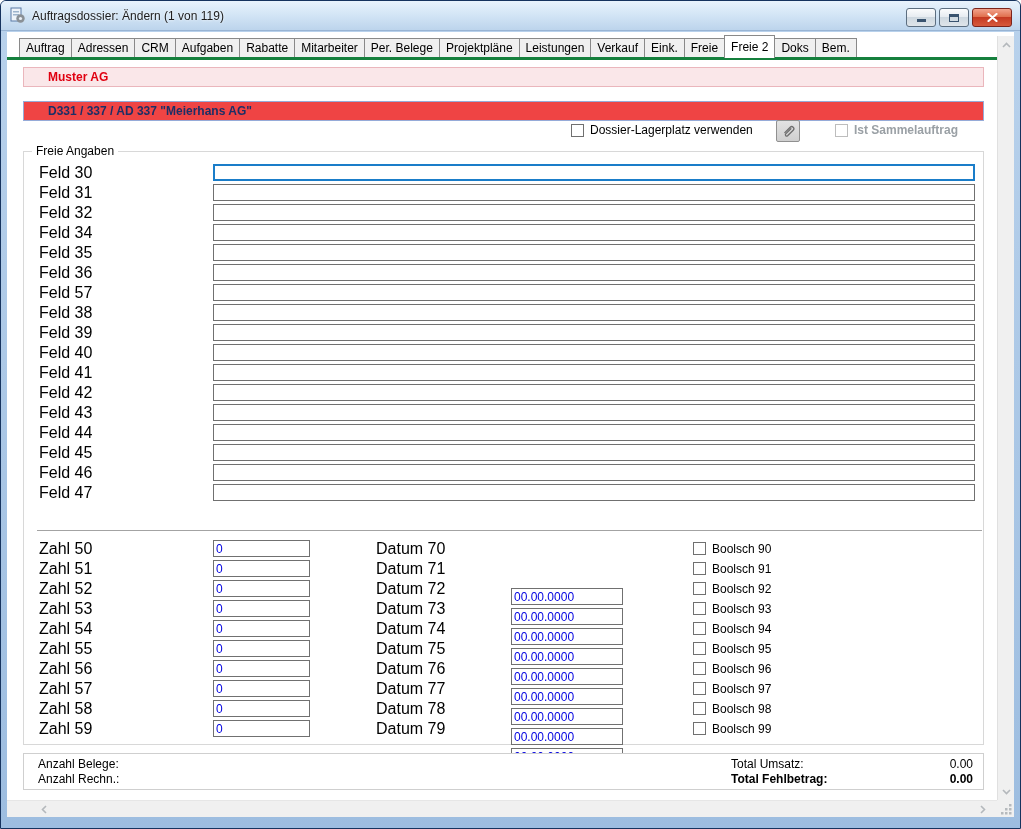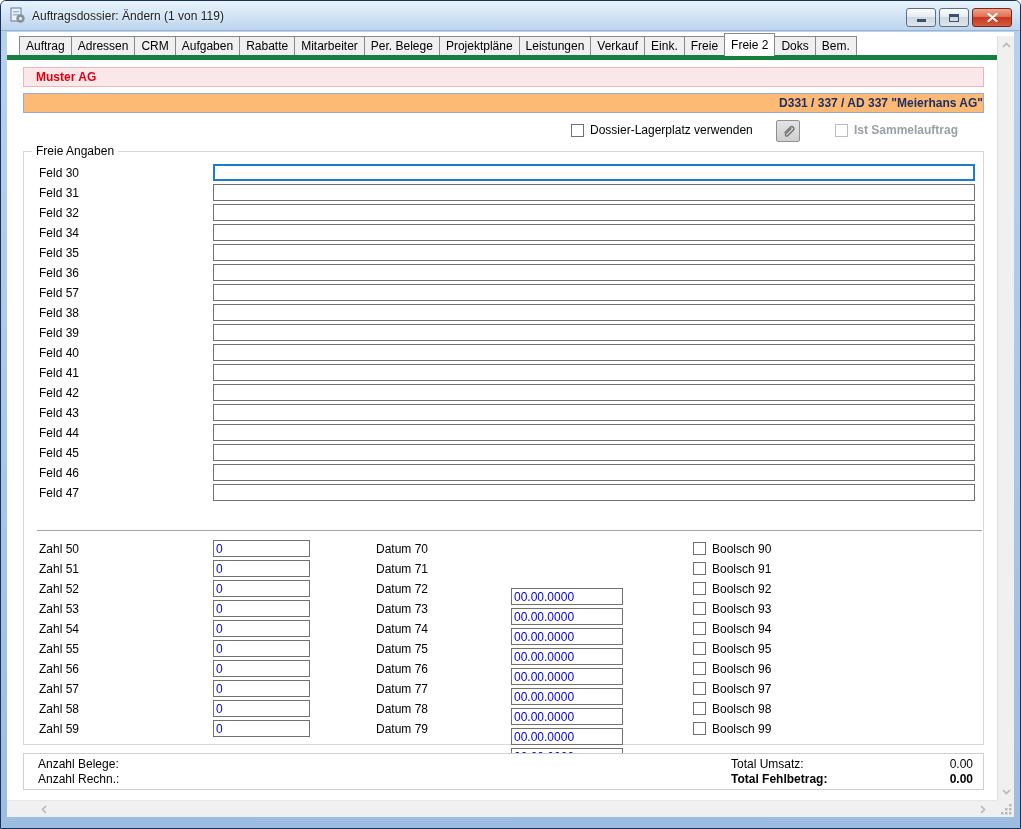--- a/index.html
+++ b/index.html
@@ -22,31 +22,31 @@
   .wbtn.closeb{width:40px;border:1px solid #7c241b;
     background:linear-gradient(#f2a38d,#e0704f 45%,#c53a22 50%,#d75a3c);}
   .glyph-min{width:9px;height:3px;background:#39536f;margin-top:6px;}
   .glyph-max{width:10px;height:8px;border:1px solid #39536f;border-top:3px solid #39536f;background:transparent;}
 
   
   .client{position:absolute;left:6px;right:6px;top:31px;bottom:11px;background:#ffffff;overflow:hidden;}
 
   
   .tabstrip{position:absolute;left:0;top:4px;right:17px;height:24px;display:flex;
-    align-items:flex-end;border-bottom:5px solid #15803d;padding-left:12px;}
+    align-items:flex-end;border-bottom:3px solid #15803d;padding-left:12px;}
   .tab{height:19px;line-height:19px;padding:0 6px;font-size:12px;color:#000;
     background:#f0f0f0;border:1px solid #898989;border-bottom:none;margin-right:-1px;
     position:relative;z-index:1;white-space:nowrap;cursor:default;}
   .tab.active{height:23px;line-height:23px;background:#ffffff;z-index:3;margin-bottom:-1px;}
 
   
   .banner{position:absolute;left:16px;width:961px;height:20px;line-height:18px;
-    font-size:12px;font-weight:bold;padding-left:12px;border:1px solid;}
+    font-size:12px;font-weight:bold;padding-left:24px;border:1px solid;}
   .banner.pink{top:35px;background:#fae7e9;border-color:#eab6bc;color:#e00010;}
-  .banner.blue{top:61px;background:#fdba74;border-color:#96abd8;color:#1c2f66;text-align:right;}
+  .banner.blue{top:69px;background:#ef4444;border-color:#96abd8;color:#1c2f66;}
 
   
   .options-row{position:absolute;left:0;right:17px;top:88px;height:26px;}
   .checkbox{display:inline-block;width:13px;height:13px;background:#fff;border:1px solid #707070;}
   .checkbox.disabled{border-color:#bdbdbd;}
   .opt-cb1{position:absolute;left:564px;top:4px;}
   .opt-lbl1{position:absolute;left:583px;top:3px;font-size:12px;color:#000;}
   .clip-btn{position:absolute;left:769px;top:0;width:24px;height:22px;border:1px solid #909090;
     border-radius:2px;background:linear-gradient(#e3e3e3,#cfcfcf);display:flex;align-items:center;justify-content:center;}
   .opt-cb2{position:absolute;left:828px;top:4px;}
@@ -57,21 +57,21 @@
   .group-legend{position:absolute;left:8px;top:-8px;background:#ffffff;padding:0 4px;
     font-size:12px;font-weight:normal;color:#000;}
 
   
   .rows{position:absolute;}
   .rows-feld{left:32px;top:131px;width:945px;}
   .rows-zahl{left:32px;top:507px;width:330px;}
   .rows-datum{left:369px;top:507px;width:260px;}
   .rows-bool{left:686px;top:507px;width:200px;}
   .row{position:relative;height:20px;}
-  .flabel{position:absolute;left:0;top:0;line-height:20px;font-size:12px;color:#000;white-space:nowrap;text-align:right;}
+  .flabel{position:absolute;left:0;top:0;line-height:20px;font-size:16px;color:#000;white-space:nowrap;text-align:right;}
   input.field{position:absolute;top:1px;height:17px;border:1px solid #707070;background:#fff;
     font-family:"Liberation Sans",sans-serif;font-size:12px;padding:0 2px;outline:none;}
   input.wide{left:174px;width:762px;color:#000;}
   input.num{left:174px;width:97px;color:#0000e0;}
   input.date{left:135px;width:112px;color:#0000e0;margin-top:48px;}
   input.focused{border:2px solid #1a7dc9;}
   .row .checkbox{position:absolute;left:0;top:3px;}
   .cblabel{position:absolute;left:19px;top:0;line-height:20px;font-size:12px;color:#000;white-space:nowrap;}
 
   .separator{position:absolute;left:30px;top:498px;width:945px;height:0;border-top:1px solid #a3a3a3;}

